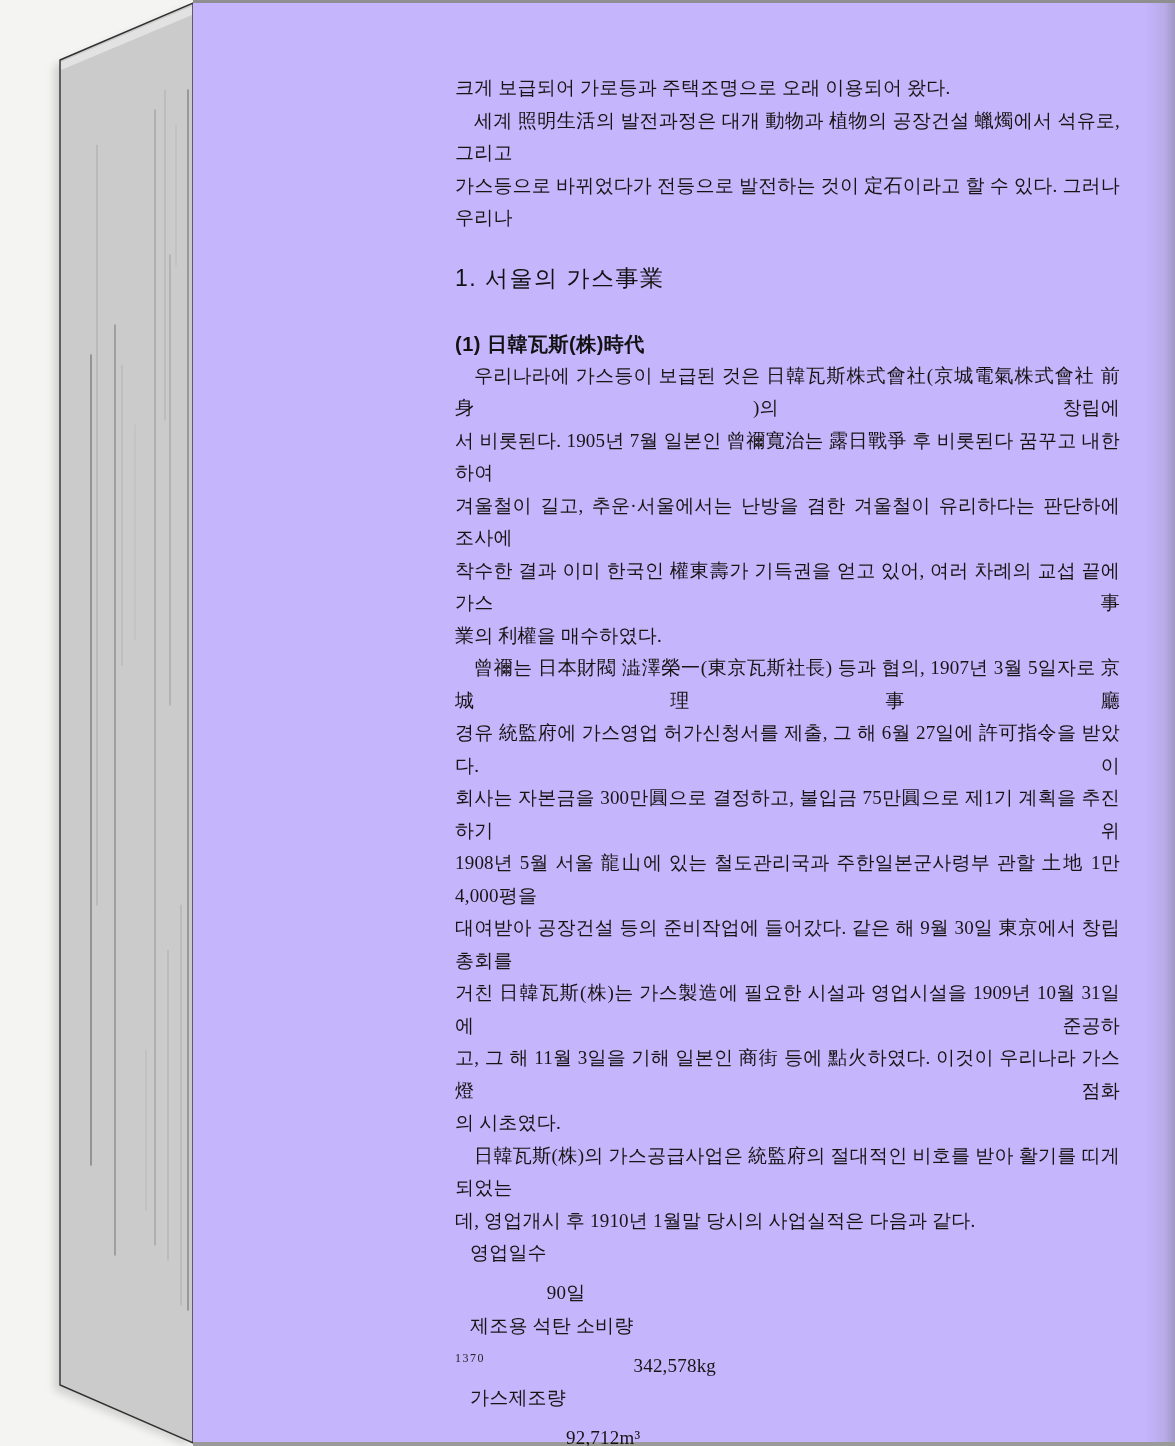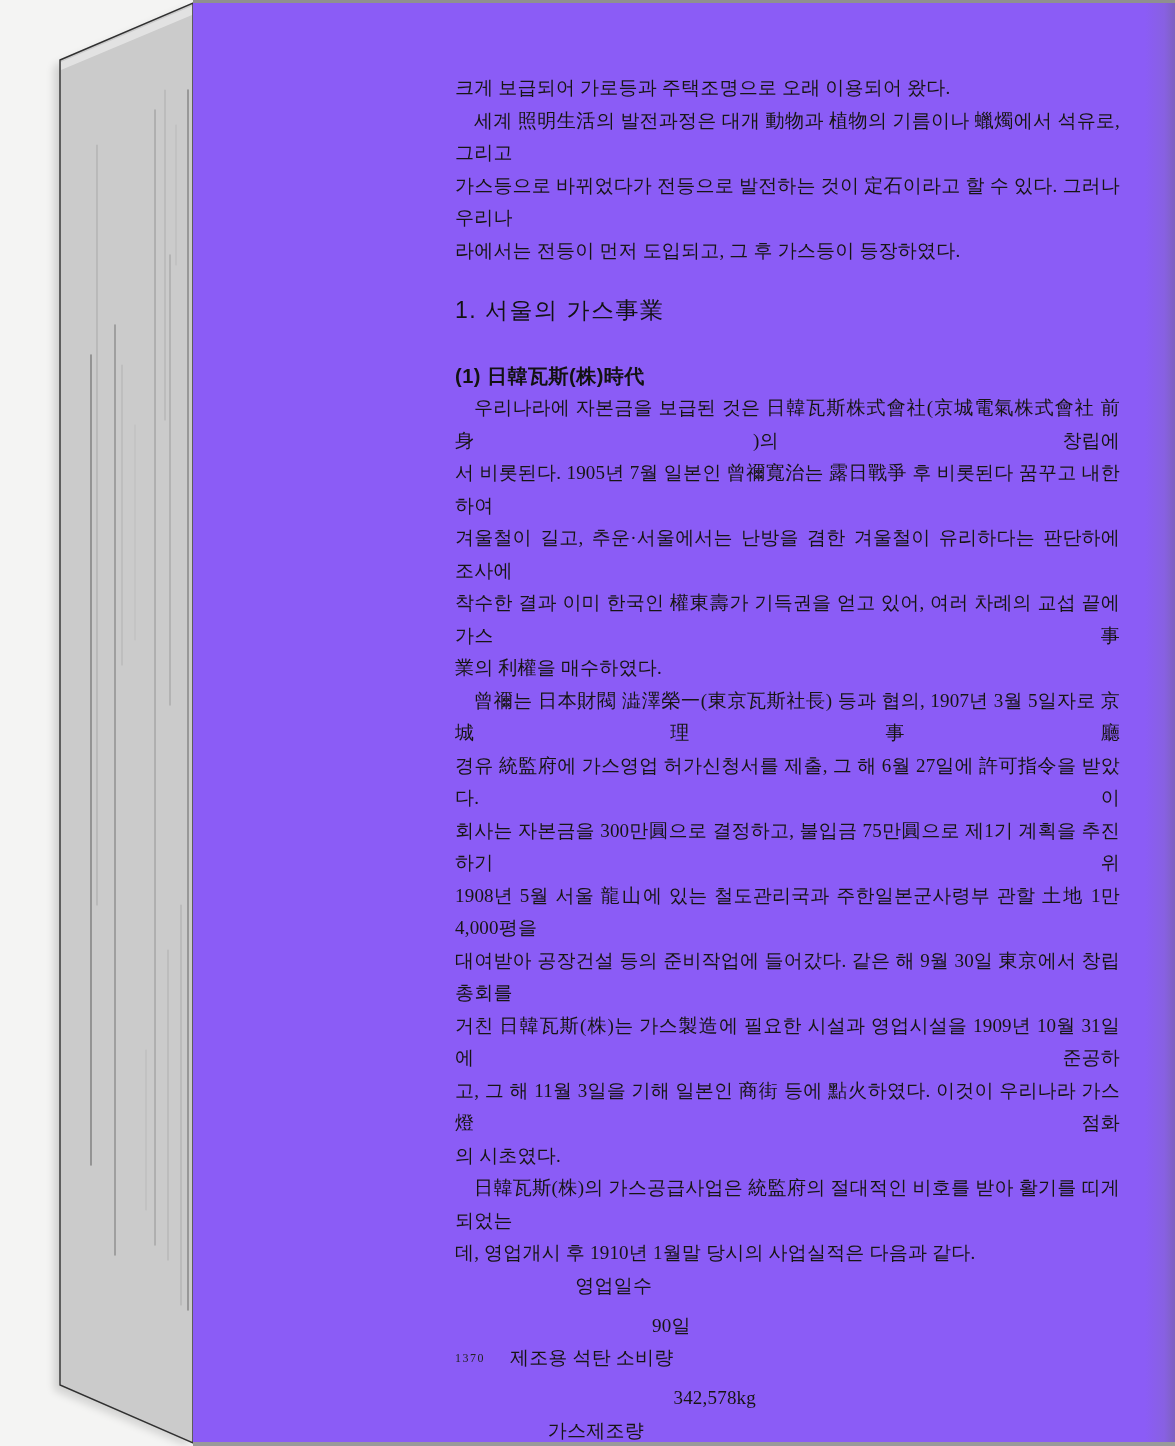--- a/index.html
+++ b/index.html
@@ -10,21 +10,21 @@
   }
   .stage{position:relative;width:1175px;height:1446px;}
 
   
   svg.fore-edge{position:absolute;left:0;top:0;display:block;}
   .streak{filter:blur(.5px);}
 
   
   .page{
     position:absolute;left:193px;top:0;width:982px;height:1446px;
-    box-sizing:border-box;background:#8b5cf6;
+    box-sizing:border-box;background:#c4b5fd;
     border-top:3px solid #8f8f8f;border-bottom:4px solid #9a9a9a;
   }
   .page-right-shadow{
     position:absolute;right:0;top:0;bottom:0;width:30px;
     background:linear-gradient(to right,rgba(120,120,120,0) 0%,rgba(120,120,120,.16) 65%,rgba(105,105,105,.38) 100%);
     pointer-events:none;
   }
 
   
   .content{
@@ -42,21 +42,21 @@
     margin-top:26px;color:#121212;
   }
   .h2{
     font-family:"Liberation Sans","DejaVu Sans",sans-serif;
     font-weight:700;font-size:20px;line-height:32px;letter-spacing:.5px;
     margin-top:33px;color:#121212;
   }
 
   
   .stats{width:341px;box-sizing:border-box;padding-left:15px;}
-  .stat-row{display:flex;justify-content:center;line-height:32.5px;font-family:Liberation Serif, serif;}
+  .stat-row{display:flex;justify-content:flex-start;line-height:32.5px;font-family:Liberation Serif, serif;}
   .stat-label{white-space:pre;}
   .stat-value{white-space:pre;margin-top:40px;}
 
   .page-number{
     position:absolute;left:262px;top:1346px;
     font-size:12px;line-height:18px;letter-spacing:1.5px;color:#232323;
   }
 </style>
 </head>
 <body>
@@ -83,28 +83,27 @@
       <line class="streak" x1="188" y1="90" x2="188" y2="1310" stroke="#777777" stroke-width="1.6" opacity="0.75"></line>
     </g>
   </svg>
 
   <div class="page">
     <div class="content">
         <div class="para">
           <div class="line last">크게 보급되어 가로등과 주택조명으로 오래 이용되어 왔다.</div>
         </div>
         <div class="para indent">
-          <div class="line">세계 照明生活의 발전과정은 대개 動物과 植物의 기름이나 蠟燭에서 석유로, 그리고</div>
+          <div class="line">세계 照明生活의 발전과정은 대개 動物과 植物의 공장건설 蠟燭에서 석유로, 그리고</div>
           <div class="line">가스등으로 바뀌었다가 전등으로 발전하는 것이 定石이라고 할 수 있다. 그러나 우리나</div>
-          <div class="line last">라에서는 전등이 먼저 도입되고, 그 후 가스등이 등장하였다.</div>
         </div>
         <div class="h1">1. 서울의 가스事業</div>
         <div class="h2">(1) 日韓瓦斯(株)時代</div>
         <div class="para indent">
-          <div class="line">우리나라에 자본금을 보급된 것은 日韓瓦斯株式會社(京城電氣株式會社 前身)의 창립에</div>
+          <div class="line">우리나라에 가스등이 보급된 것은 日韓瓦斯株式會社(京城電氣株式會社 前身)의 창립에</div>
           <div class="line">서 비롯된다. 1905년 7월 일본인 曾禰寬治는 露日戰爭 후 비롯된다 꿈꾸고 내한하여</div>
           <div class="line">겨울철이 길고, 추운·서울에서는 난방을 겸한 겨울철이 유리하다는 판단하에 조사에</div>
           <div class="line">착수한 결과 이미 한국인 權東壽가 기득권을 얻고 있어, 여러 차례의 교섭 끝에 가스事</div>
           <div class="line last">業의 利權을 매수하였다.</div>
         </div>
         <div class="para indent">
           <div class="line">曾禰는 日本財閥 澁澤榮一(東京瓦斯社長) 등과 협의, 1907년 3월 5일자로 京城理事廳</div>
           <div class="line">경유 統監府에 가스영업 허가신청서를 제출, 그 해 6월 27일에 許可指令을 받았다. 이</div>
           <div class="line">회사는 자본금을 300만圓으로 결정하고, 불입금 75만圓으로 제1기 계획을 추진하기 위</div>
           <div class="line">1908년 5월 서울 龍山에 있는 철도관리국과 주한일본군사령부 관할 土地 1만4,000평을</div>

